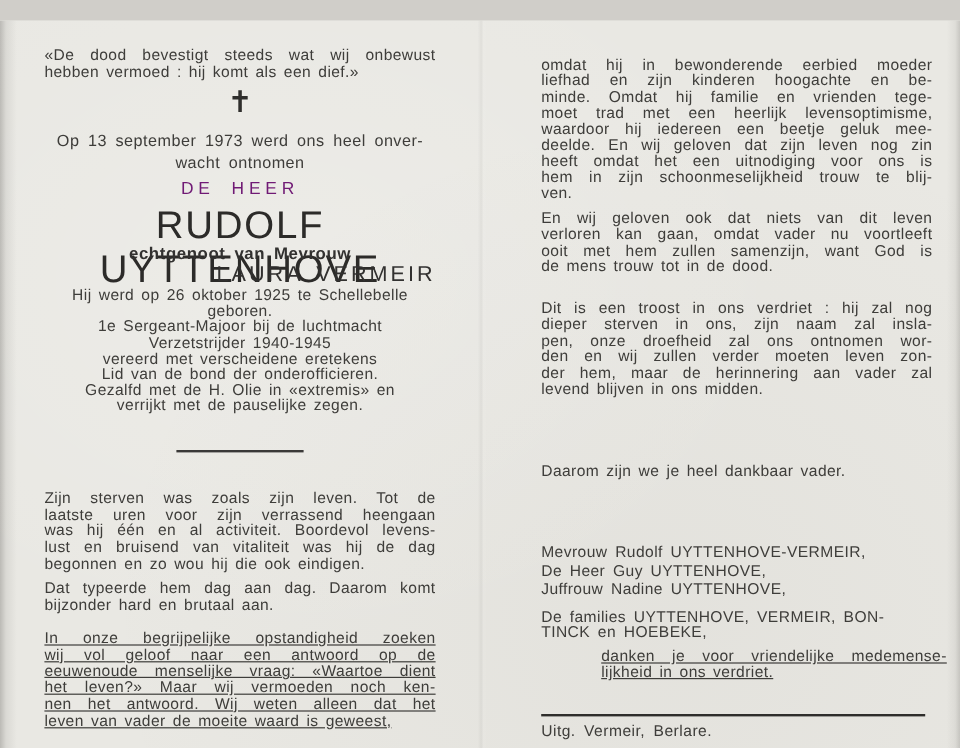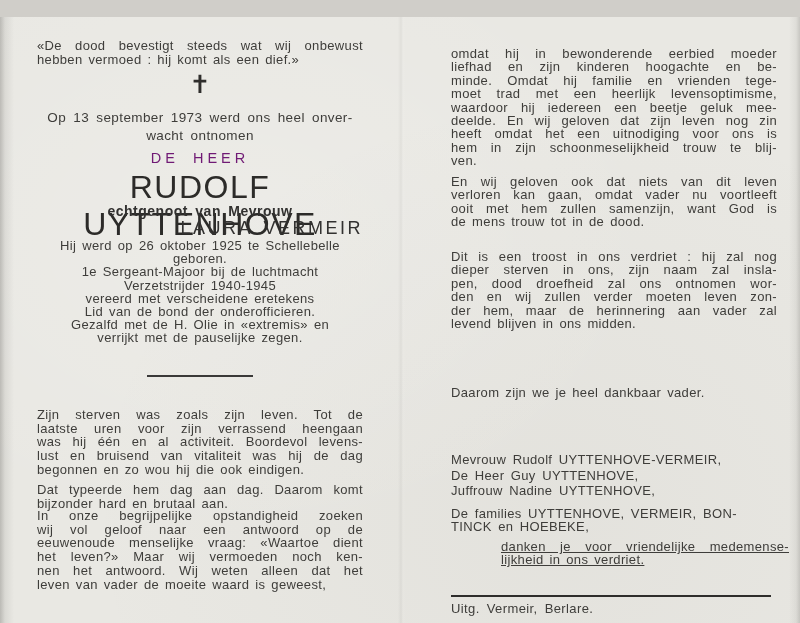--- a/index.html
+++ b/index.html
@@ -38,21 +38,21 @@
 
   .quote{top:22px;font-size:13px;line-height:14px;letter-spacing:.35px;word-spacing:2px;}
   .cross{top:54px;text-align:center;font-size:25px;line-height:28px;color:#2f2e2c;font-family:"DejaVu Sans",sans-serif;}
   .announce{top:92px;font-size:13.5px;line-height:17.5px;letter-spacing:.4px;word-spacing:3px;}
   .honorific{top:133px;text-align:center;font-size:14.5px;letter-spacing:4px;word-spacing:6px;color:#701a75;}
   .deceased{top:152px;text-align:center;font-size:32px;font-weight:normal;letter-spacing:1.5px;word-spacing:4px;color:#2c2b29;}
   .spouse-prefix{top:186px;text-align:center;font-size:14px;font-weight:bold;letter-spacing:.5px;word-spacing:3px;color:#323130;}
   .spouse-name{top:201px;text-align:right;font-size:18px;font-weight:normal;letter-spacing:2.5px;word-spacing:4px;color:#323130;}
   .bio-block{top:222px;}
   .divider-l{top:358px;left:110px;width:106px;height:2px;background:#3a3938;}
-  .lp1{top:391px;} .lp2{top:466px;} .lp3{top:492px;}
+  .lp1{top:391px;} .lp2{top:466px;} .lp3{top:508px;text-decoration:underline;}
 
   .rp1{top:30px;} .rp2{top:158px;} .rp3{top:233px;}
   .rp4{top:321px;} .rp5{top:369px;}
   .rp1,.rp2,.rp3,.rp4{line-height:13.4px;}
   .rp5 .line{text-align:left;text-align-last:left;}
   .family1{top:435px;font-size:13px;line-height:15.5px;letter-spacing:.35px;word-spacing:2.5px;}
   .family2{top:490px;font-size:13px;line-height:13.4px;letter-spacing:.35px;word-spacing:2.5px;}
   .thanks{top:523px;left:50px;width:288px;font-size:13px;line-height:13.4px;letter-spacing:.35px;word-spacing:2px;text-decoration:underline;}
   .divider-r{top:578px;left:0;width:320px;height:2px;background:#2e2d2b;}
   .publisher{top:584px;font-size:13px;letter-spacing:.4px;word-spacing:3px;text-align:left;}
@@ -135,21 +135,21 @@
     <div class="block rp2 para body-text">
         <div class="line">En wij geloven ook dat niets van dit leven</div>
         <div class="line">verloren kan gaan, omdat vader nu voortleeft</div>
         <div class="line">ooit met hem zullen samenzijn, want God is</div>
         <div class="line last">de mens trouw tot in de dood.</div>
       </div>
 
     <div class="block rp3 para body-text">
         <div class="line">Dit is een troost in ons verdriet : hij zal nog</div>
         <div class="line">dieper sterven in ons, zijn naam zal insla-</div>
-        <div class="line">pen, dood droefheid zal ons ontnomen wor-</div>
+        <div class="line">pen, onze droefheid zal ons ontnomen wor-</div>
         <div class="line">den en wij zullen verder moeten leven zon-</div>
         <div class="line">der hem, maar de herinnering aan vader zal</div>
         <div class="line last">levend blijven in ons midden.</div>
       </div>
 
 
     <div class="block rp5 para body-text">
         <div class="line last">Daarom zijn we je heel dankbaar vader.</div>
       </div>
 

